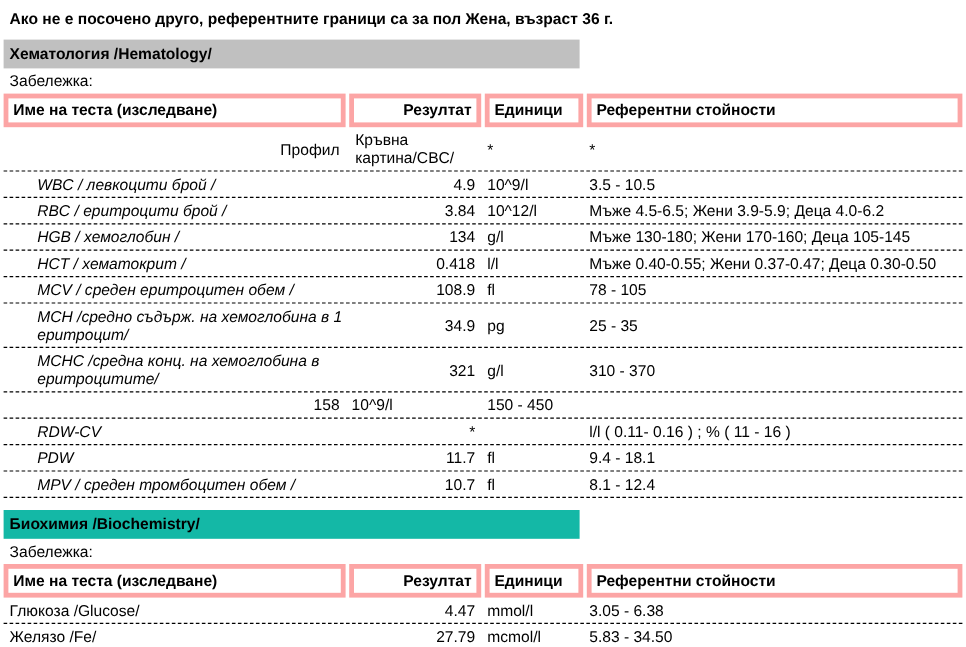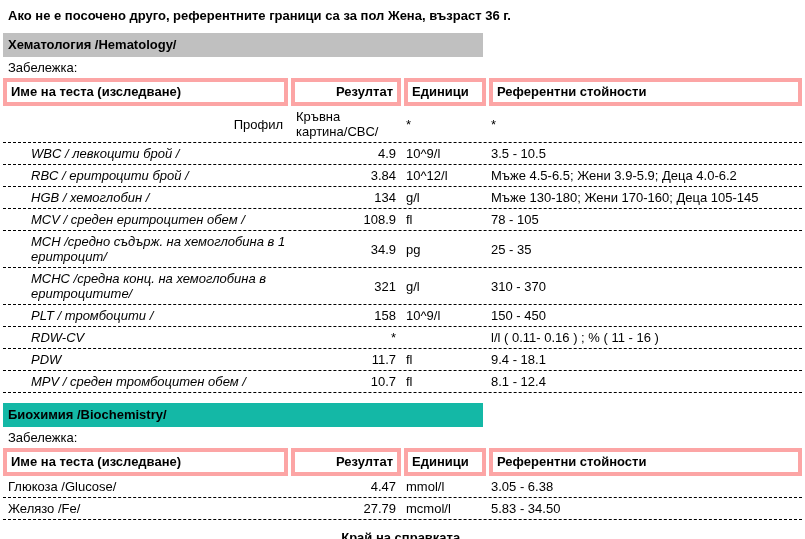--- a/index.html
+++ b/index.html
@@ -103,20 +103,26 @@
     <div class="td td-ref">Мъже 4.5-6.5; Жени 3.9-5.9; Деца 4.0-6.2</div>
   </div>
 
   <div class="trow indent">
     <div class="td td-name">HGB / хемоглобин /</div>
     <div class="td td-result">134</div>
     <div class="td td-units">g/l</div>
     <div class="td td-ref">Мъже 130-180; Жени 170-160; Деца 105-145</div>
   </div>
 
+  <div class="trow indent">
+    <div class="td td-name">HCT / хематокрит /</div>
+    <div class="td td-result">0.418</div>
+    <div class="td td-units">l/l</div>
+    <div class="td td-ref">Мъже 0.40-0.55; Жени 0.37-0.47; Деца 0.30-0.50</div>
+  </div>
 
   <div class="trow indent">
     <div class="td td-name">MCV / среден еритроцитен обем /</div>
     <div class="td td-result">108.9</div>
     <div class="td td-units">fl</div>
     <div class="td td-ref">78 - 105</div>
   </div>
 
   <div class="trow indent">
     <div class="td td-name">MCH /средно съдърж. на хемоглобина в 1 еритроцит/</div>
@@ -126,21 +132,20 @@
   </div>
 
   <div class="trow indent">
     <div class="td td-name">MCHC /средна конц. на хемоглобина в еритроцитите/</div>
     <div class="td td-result">321</div>
     <div class="td td-units">g/l</div>
     <div class="td td-ref">310 - 370</div>
   </div>
 
   <div class="trow indent">
-    <div class="td td-name">PLT / тромбоцити /</div>
     <div class="td td-result">158</div>
     <div class="td td-units">10^9/l</div>
     <div class="td td-ref">150 - 450</div>
   </div>
 
   <div class="trow indent">
     <div class="td td-name">RDW-CV</div>
     <div class="td td-result">*</div>
     <div class="td td-units"></div>
     <div class="td td-ref">l/l ( 0.11- 0.16 ) ; % ( 11 - 16 )</div>

